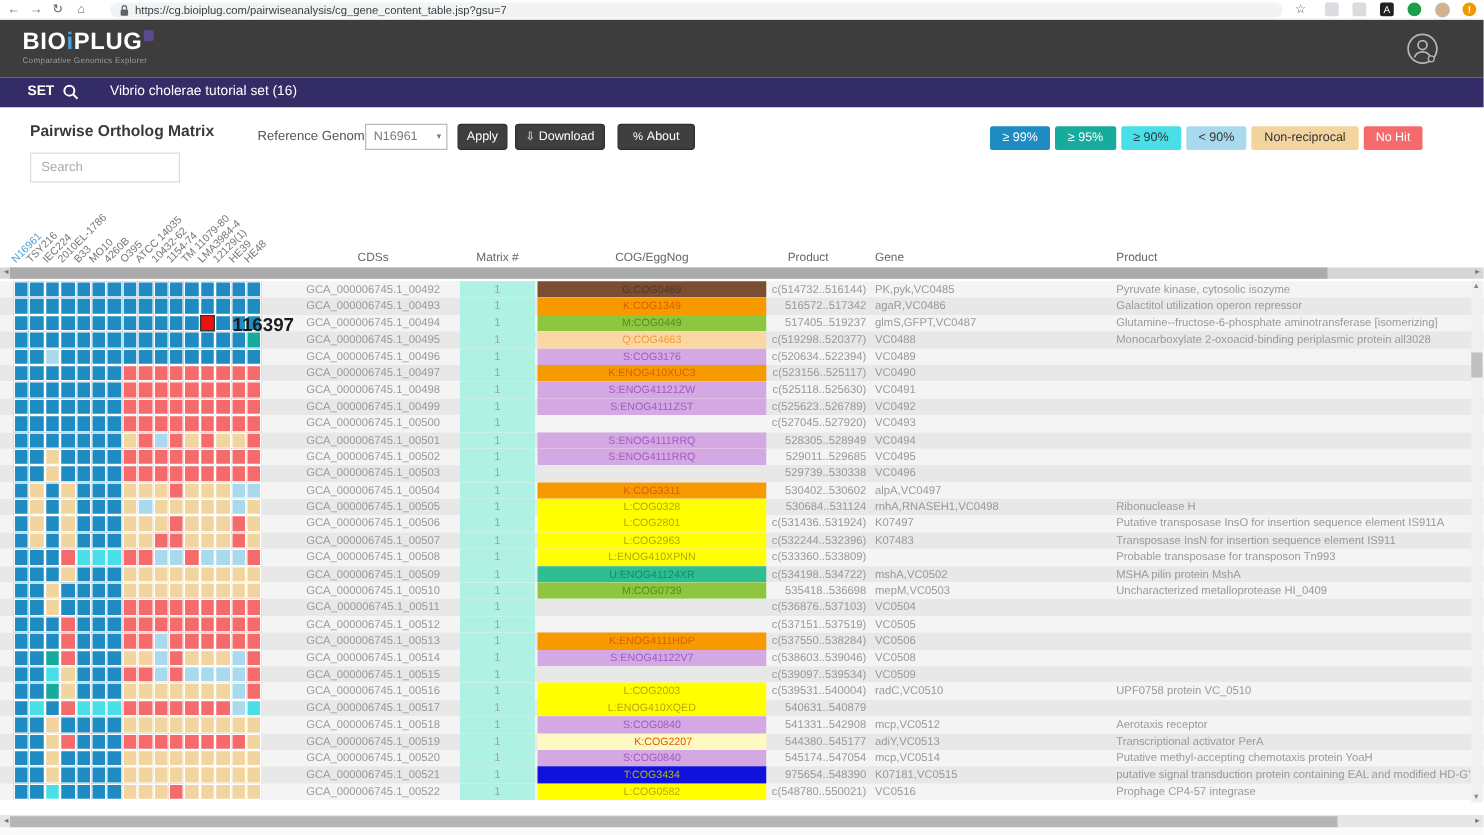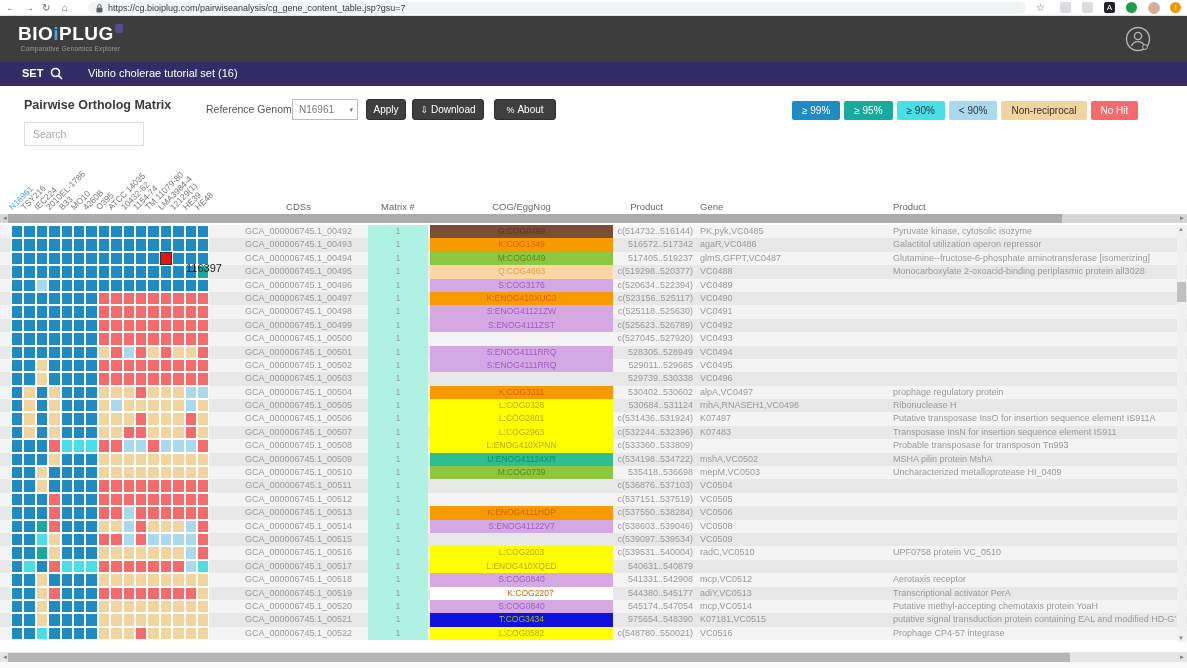--- a/index.html
+++ b/index.html
@@ -10,21 +10,21 @@
   #browser-bar { position:absolute; top:0; left:0; width:1187px; height:16px; background:#fff; border-bottom:1px solid #e2e2e2; }
   .b-ic { position:absolute; top:1px; font-size:10px; color:#5f6368; line-height:13px; }
   #url-pill { position:absolute; top:2px; left:88px; width:938px; height:12px; background:#f1f3f4; border-radius:6px; display:flex; align-items:center; padding:0 8px; }
   #url-lock { width:7px; height:9px; margin-right:5px; }
   #url-text { font-size:9px; color:#3c4043; white-space:nowrap; overflow:hidden; }
   .ext-sq { position:absolute; top:2px; width:11px; height:11px; border-radius:2px; }
   #avatar { position:absolute; top:2px; left:1148px; width:12px; height:12px; border-radius:50%; background:#d8b08c; border:1px solid #bbb; }
   #update-dot { position:absolute; top:2px; left:1170px; width:11px; height:11px; border-radius:50%; background:#f29900; color:#fff; font-size:8px; text-align:center; line-height:11px; font-weight:bold; }
 
   
-  #nav-bar { position:absolute; top:16px; left:0; width:1187px; height:46px; background:#3d3d3d;text-align:center; }
+  #nav-bar { position:absolute; top:16px; left:0; width:1187px; height:46px; background:#3d3d3d; }
   #logo { position:absolute; left:18px; top:8px; }
   #logo-title { font-size:19px; font-weight:bold; color:#fff; letter-spacing:0.5px; line-height:20px; }
   #logo-title .blue-i { color:#4aa3df; }
   #logo-badge { display:inline-block; width:8px; height:9px; background:#5b4a8f; border-radius:2px; vertical-align:top; margin-left:1px; }
   #logo-sub { font-size:6.5px; color:#9a9a9a; letter-spacing:0.2px; margin-top:1px; }
   #nav-menu { position:absolute; left:145px; top:0; height:46px; display:flex; align-items:center; gap:34px; }
   .nav-item { font-size:10px; font-weight:bold; color:#fff; letter-spacing:0.4px; cursor:pointer; }
   .nav-item.active { color:#4aa3df; }
   #account-icon { position:absolute; right:36px; top:10px; }
 
@@ -77,21 +77,21 @@
   .row.even { background:#e8e8e8; }
   .mcell { position:absolute; top:0; width:12.4px; height:13.4px; border:0.5px solid #fff; }
   .mcell.sel { border:1.5px solid #333; z-index:3; }
   .c-cds { position:absolute; left:230px; width:137px; text-align:center; line-height:13.4px; }
   .c-contig { position:absolute; left:368px; width:60px; height:13.4px; background:#aff1e2; text-align:center; line-height:13.4px; color:#93a8a2; }
   .c-cog { position:absolute; left:430px; width:183px; height:13.4px; text-align:center; line-height:13.4px; font-size:8.5px; }
   .c-loc { position:absolute; left:600px; width:93px; text-align:right; line-height:13.4px; }
   .c-gene { position:absolute; left:700px; width:180px; line-height:13.4px; }
   .c-prod { position:absolute; left:893px; width:283px; line-height:13.4px; white-space:nowrap; overflow:hidden; }
 
-  #cell-tooltip { position:absolute; left:186px; top:176px; font-size:11px; font-weight:normal; color:#1c1c1c; z-index:4; }
+  #cell-tooltip { position:absolute; left:186px; top:166px; font-size:15px; font-weight:bold; color:#1c1c1c; z-index:4; }
 
   
   #vscroll { position:absolute; left:1177px; top:139px; width:9px; height:417px; background:#f0f0f0; }
   #vscroll .thumb { position:absolute; left:0; top:57px; width:9px; height:20px; background:#c0c0c0; }
   #vscroll .up { position:absolute; top:1px; left:1px; font-size:6px; color:#888; }
   #vscroll .down { position:absolute; bottom:1px; left:1px; font-size:6px; color:#888; }
 
   
   #hscroll-bottom { position:absolute; top:566px; left:0; width:1187px; height:10px; background:#e6e6e6; }
   #hscroll-bottom .thumb { position:absolute; left:8px; top:0.5px; width:1062px; height:9px; background:#b5b5b5; }
@@ -502,21 +502,20 @@
           <span class="mcell" style="left: 147.4px; background: rgb(241, 212, 158);"></span>
           <span class="mcell" style="left: 159.8px; background: rgb(241, 212, 158);"></span>
           <span class="mcell" style="left: 172.2px; background: rgb(241, 212, 158);"></span>
           <span class="mcell" style="left: 184.6px; background: rgb(169, 217, 236);"></span>
           <span class="mcell" style="left: 197px; background: rgb(169, 217, 236);"></span>
           <div class="c-cds">GCA_000006745.1_00504</div>
           <div class="c-contig">1</div>
           <div class="c-cog" style="background: rgb(247, 154, 0); color: rgb(221, 95, 0);">K:COG3311</div>
           <div class="c-loc">530402..530602</div>
           <div class="c-gene">alpA,VC0497</div>
-          <div class="c-prod">prophage regulatory protein</div>
         </div>
         <div class="row even">
           <span class="mcell" style="left: 11px; background: rgb(30, 139, 195);"></span>
           <span class="mcell" style="left: 23.4px; background: rgb(241, 212, 158);"></span>
           <span class="mcell" style="left: 35.8px; background: rgb(30, 139, 195);"></span>
           <span class="mcell" style="left: 48.2px; background: rgb(241, 212, 158);"></span>
           <span class="mcell" style="left: 60.6px; background: rgb(30, 139, 195);"></span>
           <span class="mcell" style="left: 73px; background: rgb(30, 139, 195);"></span>
           <span class="mcell" style="left: 85.4px; background: rgb(30, 139, 195);"></span>
           <span class="mcell" style="left: 97.8px; background: rgb(241, 212, 158);"></span>
@@ -859,21 +858,21 @@
           <span class="mcell" style="left: 110.2px; background: rgb(245, 107, 107);"></span>
           <span class="mcell" style="left: 122.6px; background: rgb(245, 107, 107);"></span>
           <span class="mcell" style="left: 135px; background: rgb(245, 107, 107);"></span>
           <span class="mcell" style="left: 147.4px; background: rgb(245, 107, 107);"></span>
           <span class="mcell" style="left: 159.8px; background: rgb(245, 107, 107);"></span>
           <span class="mcell" style="left: 172.2px; background: rgb(245, 107, 107);"></span>
           <span class="mcell" style="left: 184.6px; background: rgb(245, 107, 107);"></span>
           <span class="mcell" style="left: 197px; background: rgb(241, 212, 158);"></span>
           <div class="c-cds">GCA_000006745.1_00519</div>
           <div class="c-contig">1</div>
-          <div class="c-cog" style="background: #ffffff; color: rgb(221, 95, 0); padding-left: 18px;">K:COG2207</div>
+          <div class="c-cog" style="background: #fef9c3; color: rgb(221, 95, 0); padding-left: 18px;">K:COG2207</div>
           <div class="c-loc">544380..545177</div>
           <div class="c-gene">adiY,VC0513</div>
           <div class="c-prod">Transcriptional activator PerA</div>
         </div>
         <div class="row odd">
           <span class="mcell" style="left: 11px; background: rgb(30, 139, 195);"></span>
           <span class="mcell" style="left: 23.4px; background: rgb(30, 139, 195);"></span>
           <span class="mcell" style="left: 35.8px; background: rgb(241, 212, 158);"></span>
           <span class="mcell" style="left: 48.2px; background: rgb(30, 139, 195);"></span>
           <span class="mcell" style="left: 60.6px; background: rgb(30, 139, 195);"></span>

